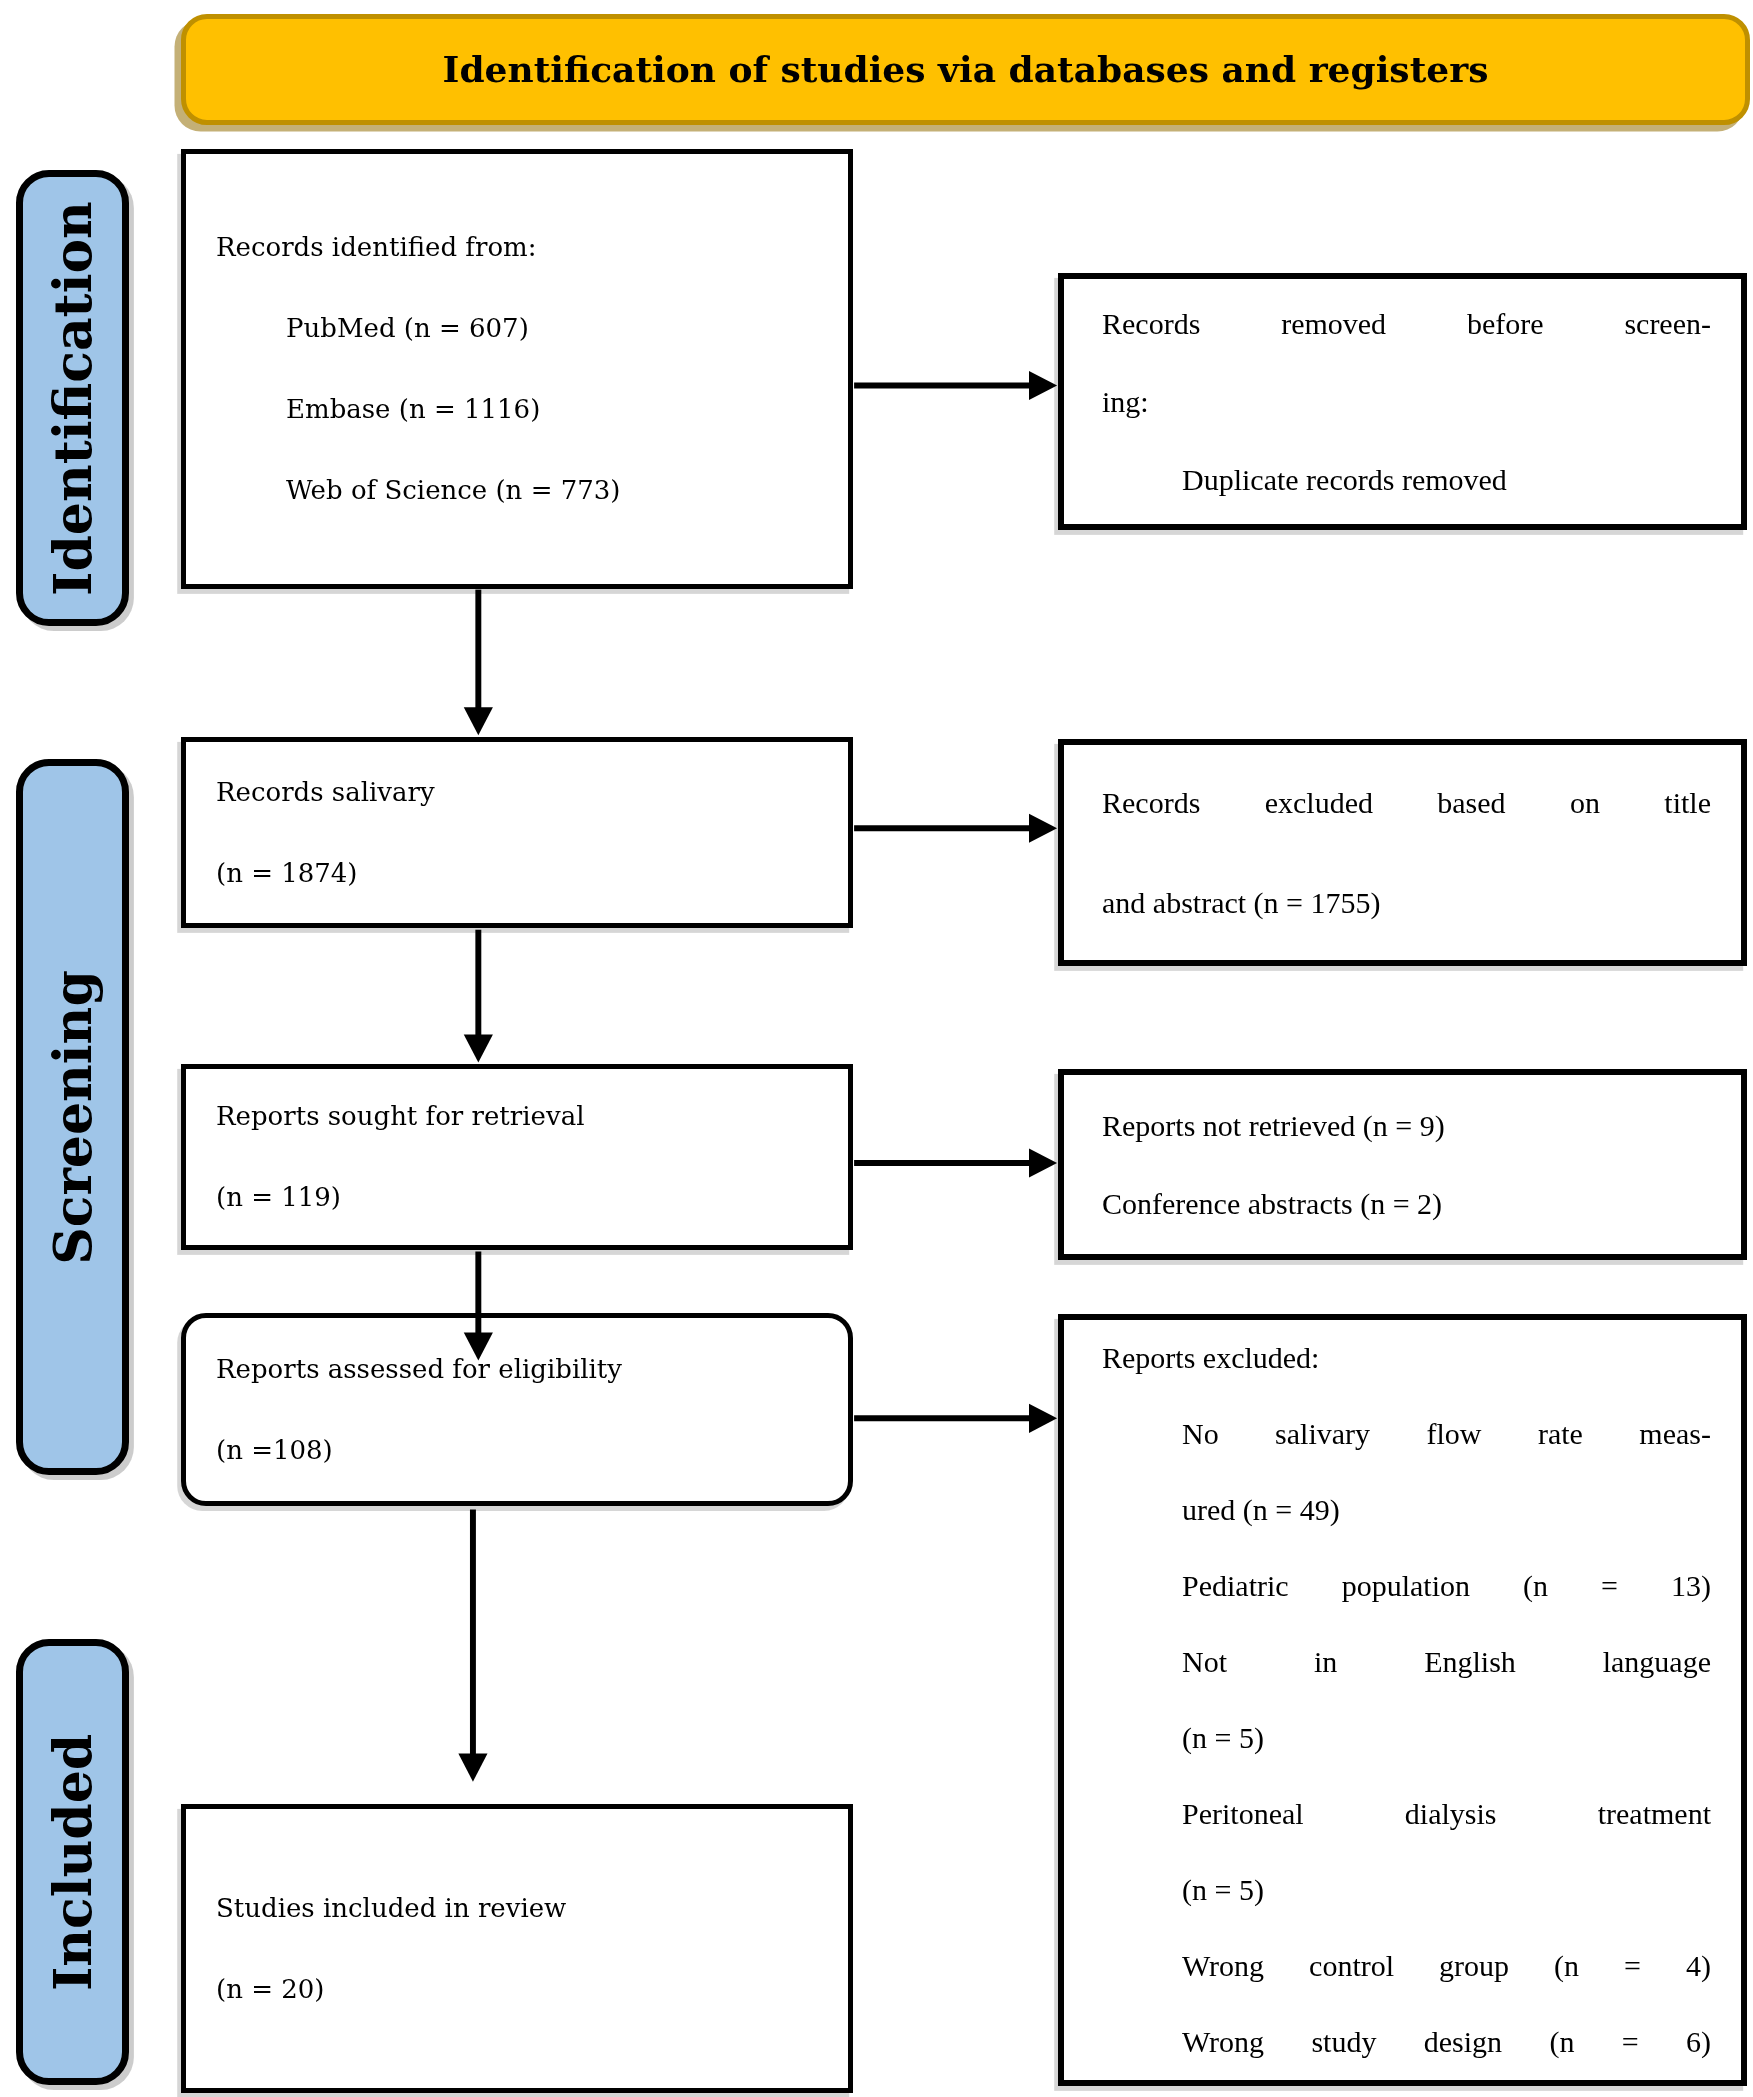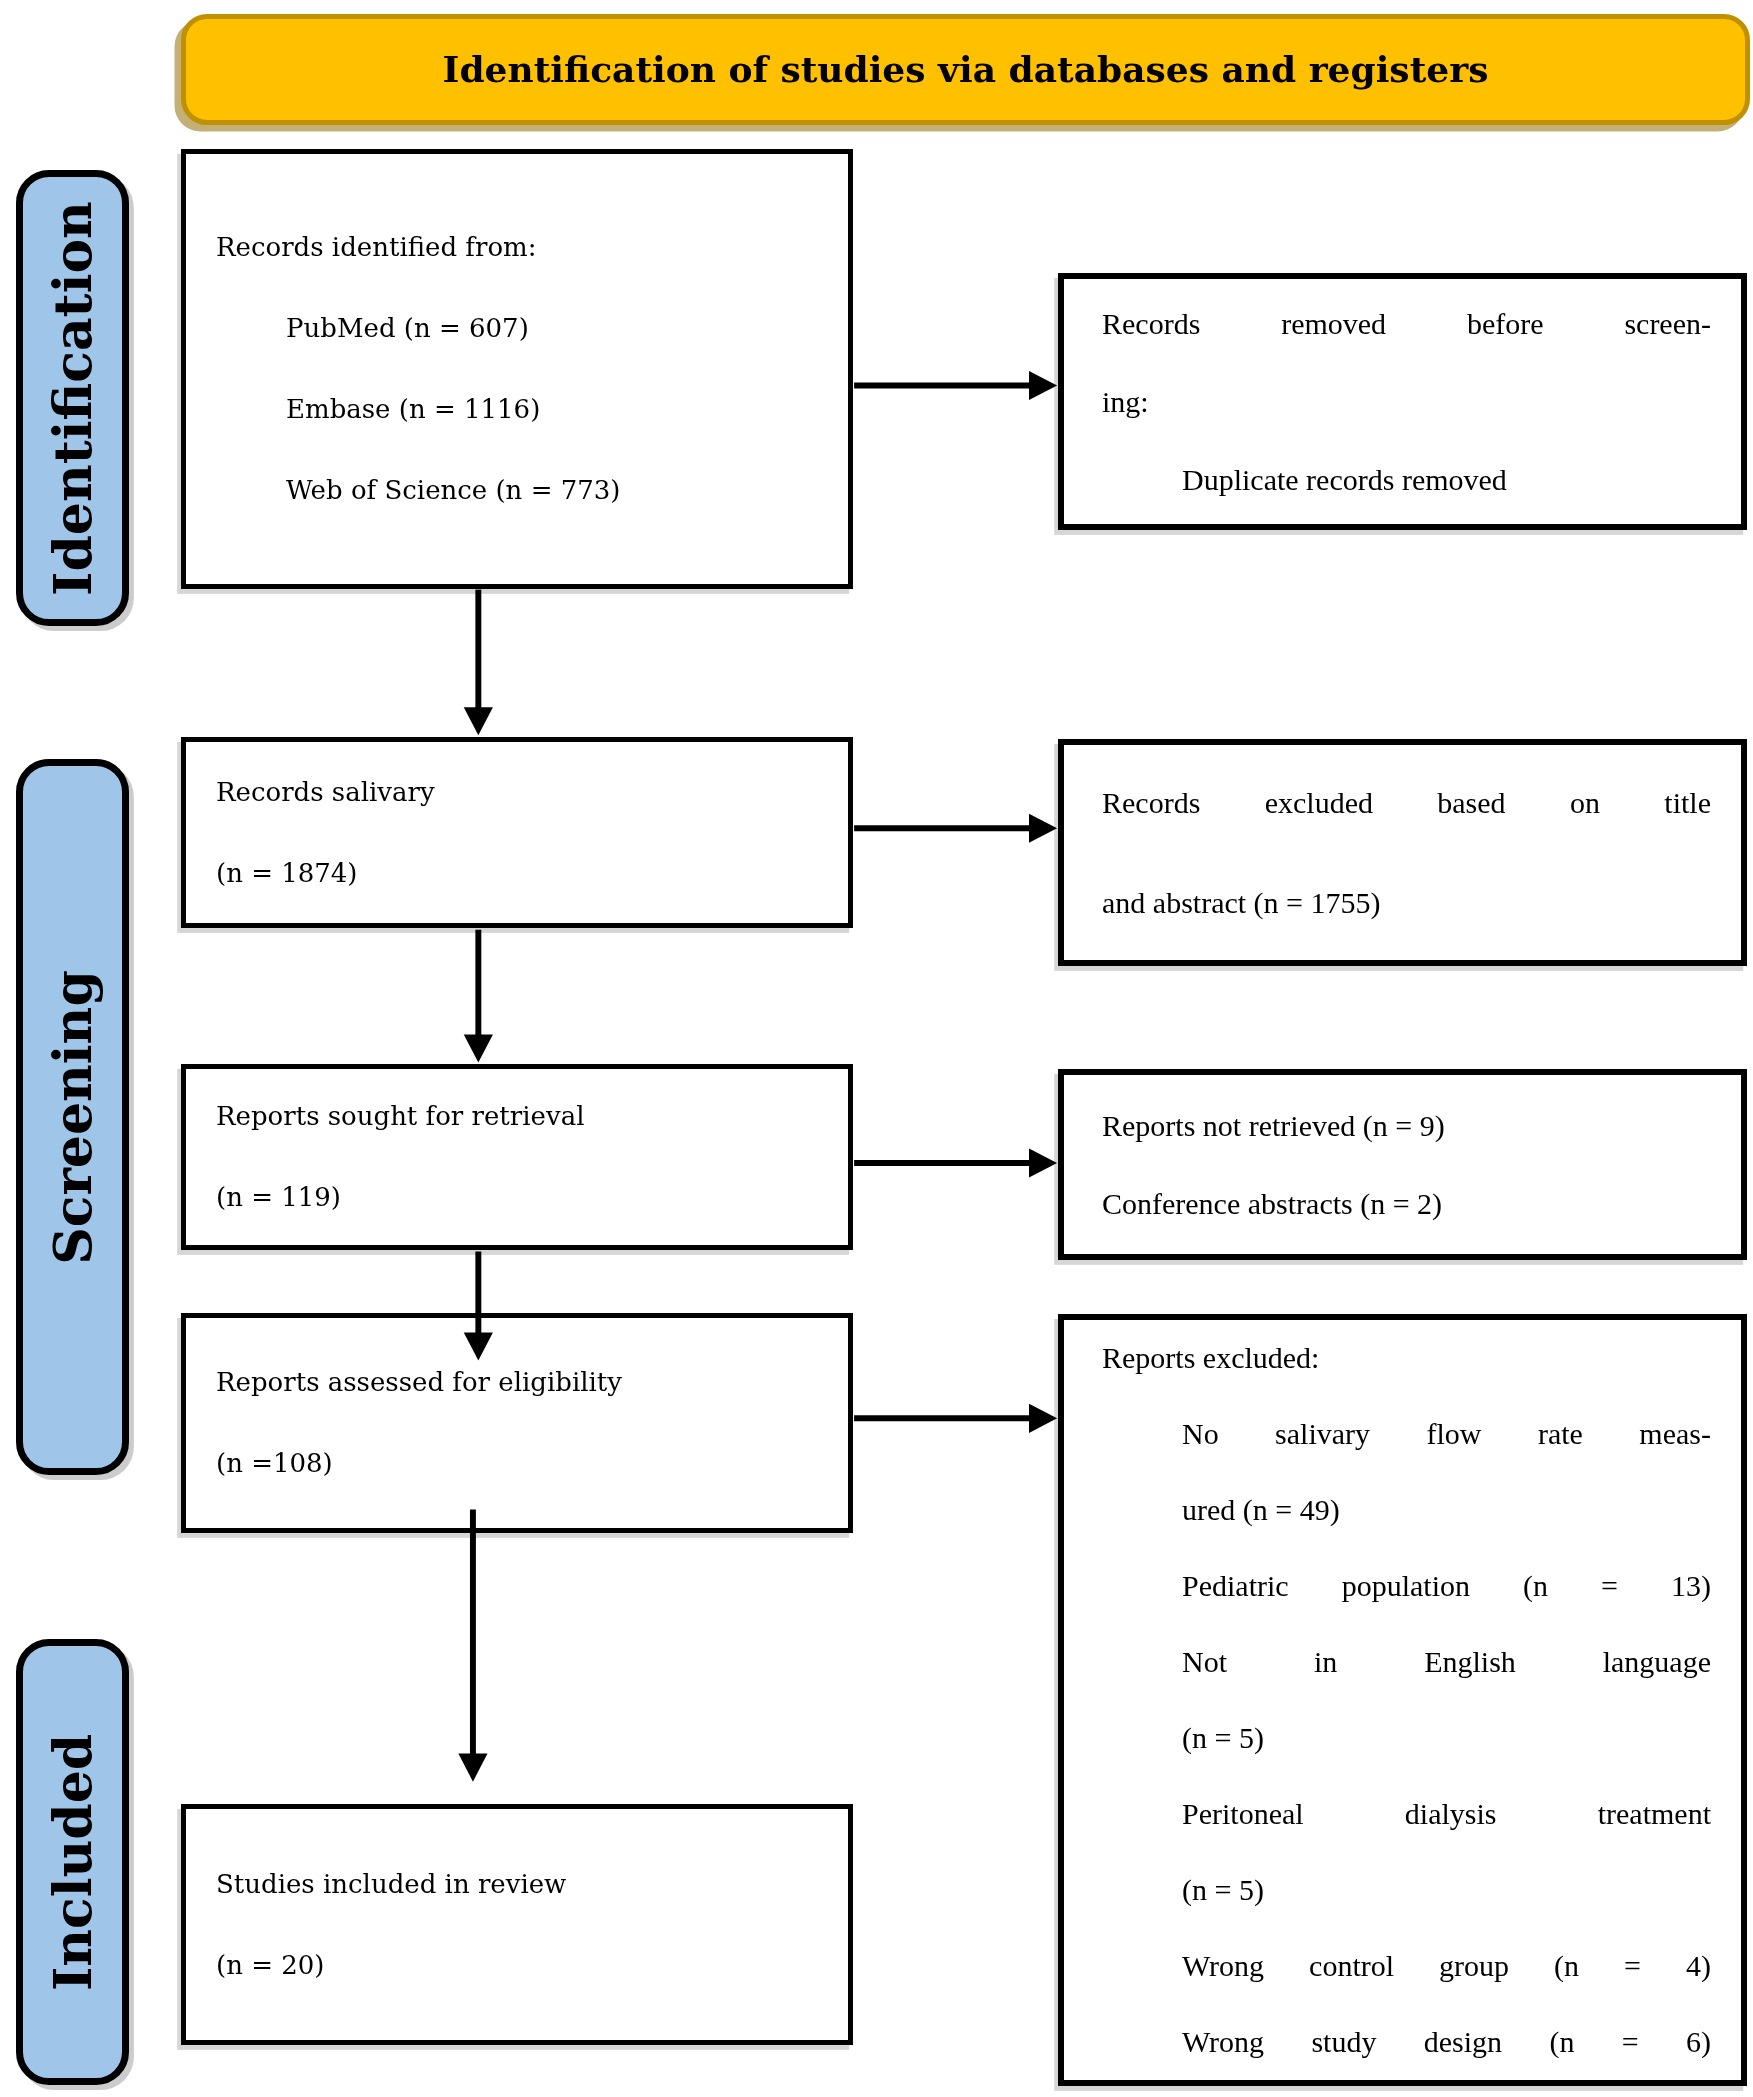--- a/index.html
+++ b/index.html
@@ -57,22 +57,22 @@
   .mb .ind{padding-left:70px;}
 
   .sb{left:1058px;width:689px;border:6.5px solid var(--box-border);
       padding-left:38px;padding-right:30px;}
   .sb .ln{line-height:78px;font-size:30px;font-family:Liberation Serif, serif;}
   .sb .ind{padding-left:80px;}
 
   .mb1{top:149px;height:440px;}
   .mb2{top:737px;height:191px;}
   .mb3{top:1064px;height:186px;}
-  .mb4{top:1313px;height:220px;}
-  .mb5{top:1804px;height:241px;}
+  .mb4{top:1313px;height:193px;border-radius:25px;}
+  .mb5{top:1804px;height:289px;}
 
   .sb1{top:273px;height:257px;}
   .sb2{top:739px;height:227px;gap:22px;}
   .sb3{top:1069px;height:191px;}
   .sb4{top:1314px;height:772px;}
   .sb4 .ln{line-height:76px;}
 
   .jst{text-align:justify;text-align-last:justify;}
 
   

